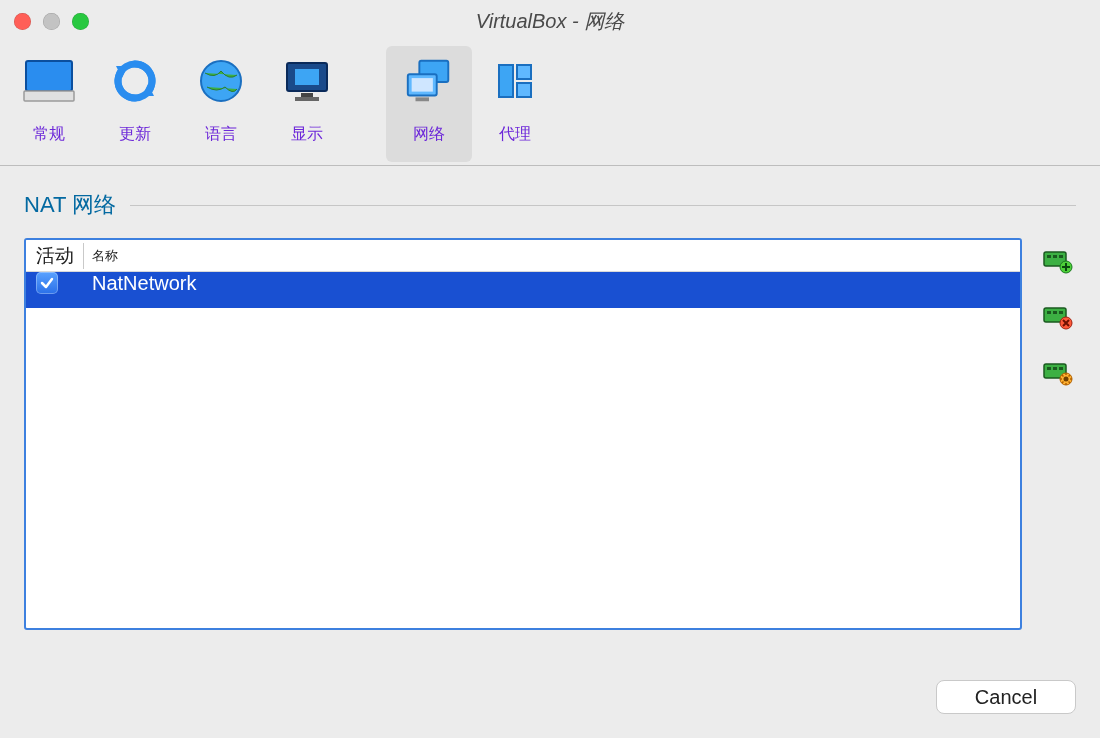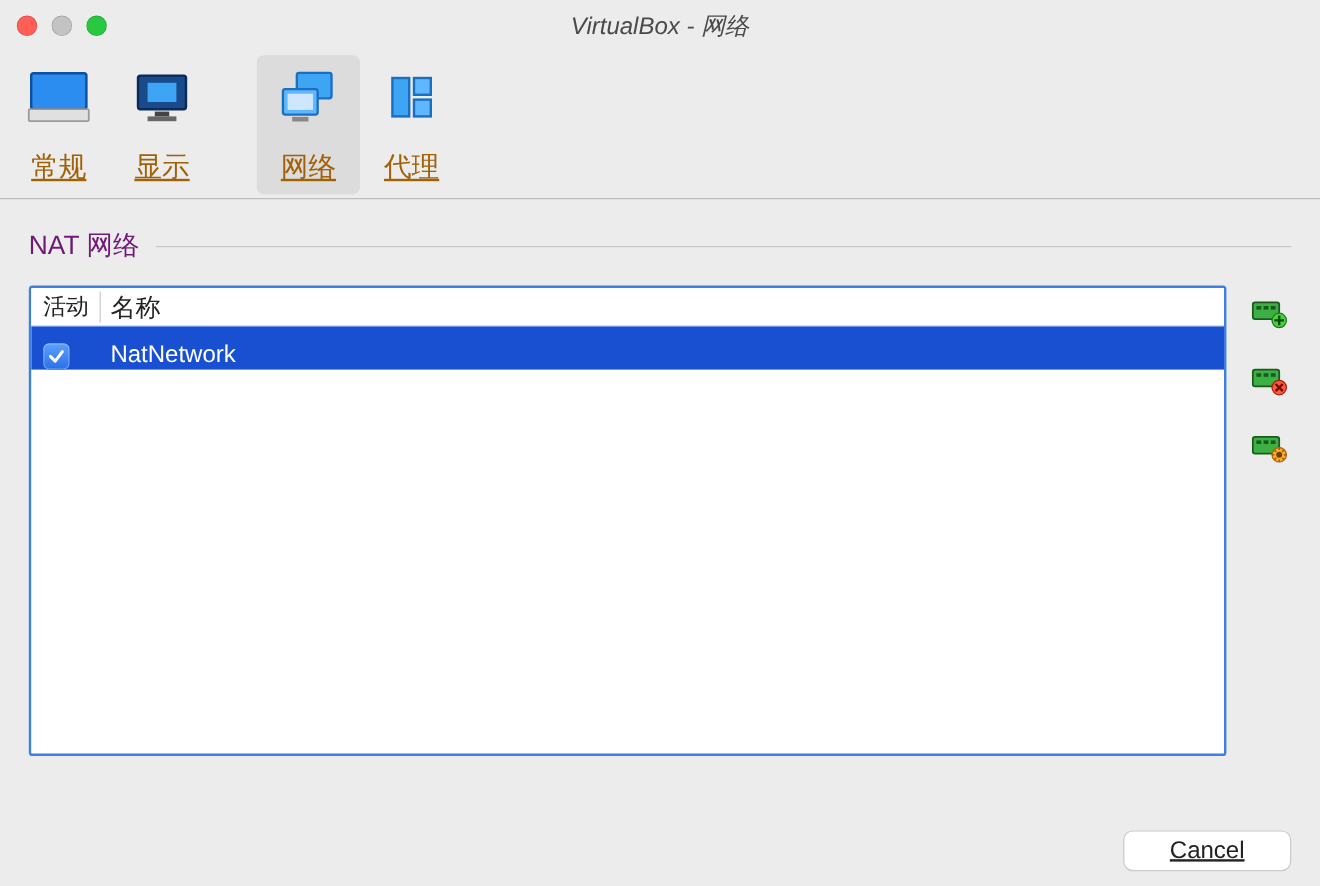--- a/index.html
+++ b/index.html
@@ -67,37 +67,36 @@
     }
     .tool-btn.selected {
       background: #dcdcdc;
       margin-left: 36px;
     }
     .tool-icon {
       width: 54px; height: 54px;
       display: flex; align-items: center; justify-content: center;
     }
     .tool-label {
-      font-size: 23px;
-      color: #a16207;
-      text-decoration: underline;
+      font-size: 16px;
+      color: #6d28d9;
     }
 
     
     .section {
       padding: 24px 24px 0 24px;
     }
     .section-title-row {
       display: flex;
       align-items: center;
       gap: 14px;
     }
     .section-title {
       font-size: 22px;
-      color: #701a75;
+      color: #0369a1;
       white-space: nowrap;
     }
     .section-divider {
       flex: 1;
       height: 1px;
       background: #c6c6c6;
     }
 
     
     .content-area {
@@ -125,25 +124,25 @@
     }
     .th-active {
       width: 58px;
       padding-left: 10px;
       font-size: 19px;
       border-right: 1px solid #c9c9c9;
     }
     .th-name {
       flex: 1;
       padding-left: 8px;
-      font-size: 21px;
+      font-size: 13px;
     }
     .trow {
       display: flex;
-      align-items: flex-end;
+      align-items: flex-start;
       height: 36px;
     }
     .trow.selected {
       background: #1950d2;
       color: #fff;
     }
     .td-active {
       width: 58px;
       display: flex;
       align-items: center;
@@ -176,23 +175,22 @@
     }
     .side-btn {
       width: 30px; height: 28px;
       cursor: pointer;
     }
 
     
     .footer {
       position: absolute;
       right: 24px;
-      bottom: 12px;
-      display: flex;
-      text-decoration: underline;
+      bottom: 24px;
+      display: flex;
     }
     .btn {
       height: 34px;
       min-width: 140px;
       border-radius: 8px;
       font-size: 20px;
       display: flex;
       align-items: center;
       justify-content: center;
       cursor: pointer;
@@ -223,21 +221,42 @@
     <div class="tool-icon">
       <svg width="54" height="48" viewBox="0 0 54 48">
         <rect x="4" y="4" width="46" height="30" rx="2" fill="#2a8def" stroke="#0b4f9e" stroke-width="2"></rect>
         <rect x="2" y="34" width="50" height="10" rx="1" fill="#e0e0e0" stroke="#9a9a9a" stroke-width="1.5"></rect>
       </svg>
     </div>
     <div class="tool-label">常规</div>
   </div>
 
 
-
+  <div class="tool-btn">
+    <div class="tool-icon">
+      <svg width="50" height="50" viewBox="0 0 50 50">
+        <path d="M25 8 A17 17 0 1 1 10 17" fill="none" stroke="#2a8def" stroke-width="7" stroke-linecap="round"></path>
+        <polygon points="6,10 18,10 12,22" fill="#2a8def"></polygon>
+        <path d="M25 42 A17 17 0 1 1 40 33" fill="none" stroke="#2a8def" stroke-width="7" stroke-linecap="round"></path>
+        <polygon points="44,40 32,40 38,28" fill="#2a8def"></polygon>
+      </svg>
+    </div>
+    <div class="tool-label">更新</div>
+  </div>
+
+  <div class="tool-btn">
+    <div class="tool-icon">
+      <svg width="48" height="48" viewBox="0 0 48 48">
+        <circle cx="24" cy="24" r="20" fill="#3da5f4" stroke="#1a6fc0" stroke-width="2"></circle>
+        <path d="M8 16 Q18 22 24 14 Q32 24 40 18" fill="#3cb043" stroke="#2a7d2f" stroke-width="1"></path>
+        <path d="M10 30 Q20 36 28 30 Q36 38 40 32" fill="#3cb043" stroke="#2a7d2f" stroke-width="1"></path>
+      </svg>
+    </div>
+    <div class="tool-label">语言</div>
+  </div>
 
   <div class="tool-btn">
     <div class="tool-icon">
       <svg width="52" height="48" viewBox="0 0 52 48">
         <rect x="6" y="6" width="40" height="28" rx="2" fill="#1a4a8a" stroke="#0a2a5a" stroke-width="2"></rect>
         <rect x="14" y="12" width="24" height="16" fill="#3da5f4"></rect>
         <rect x="20" y="36" width="12" height="4" fill="#444"></rect>
         <rect x="14" y="40" width="24" height="4" fill="#666"></rect>
       </svg>
     </div>

